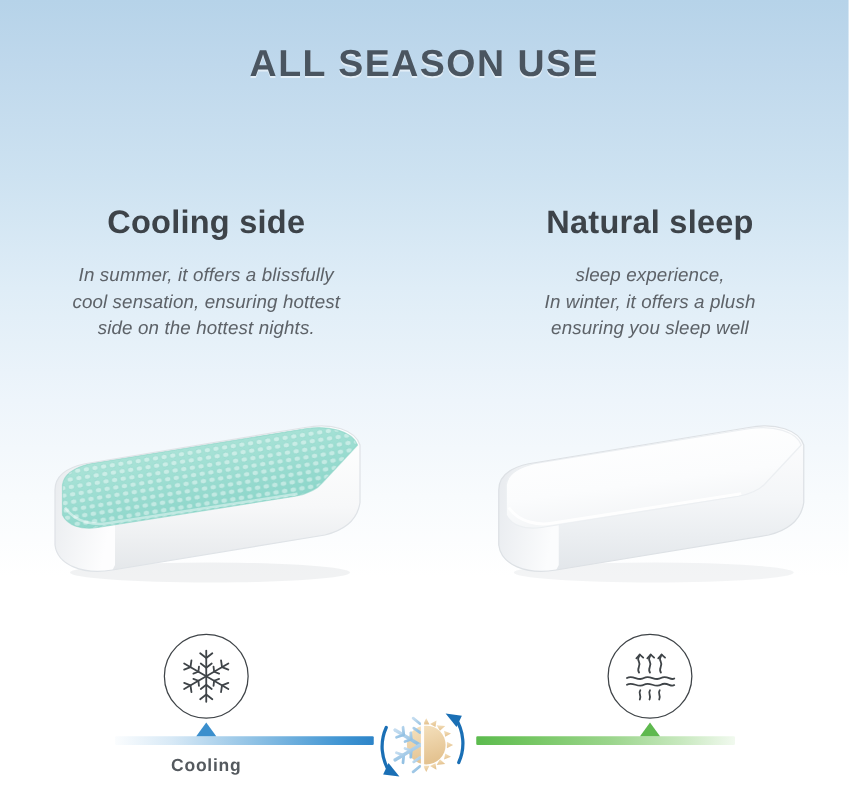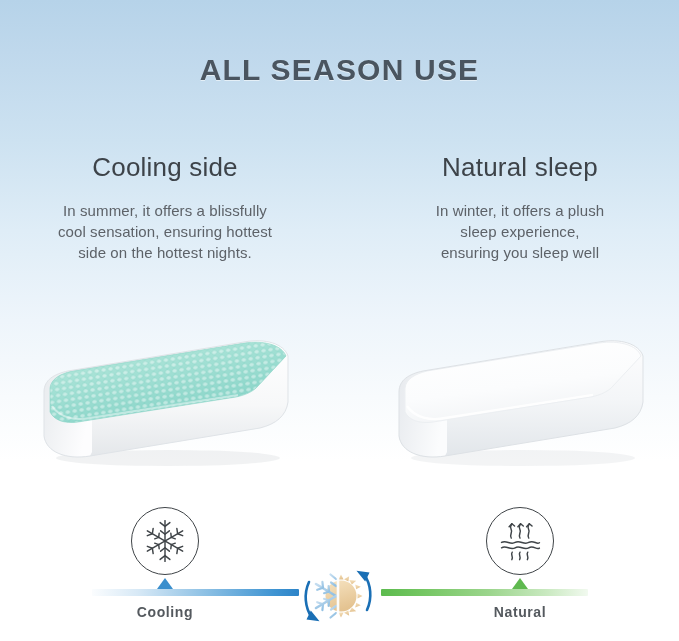--- a/index.html
+++ b/index.html
@@ -26,21 +26,21 @@
         #eef5fb 50%,
         #f8fbfd 62%,
         #ffffff 72%,
         #ffffff 100%);
     overflow: hidden;
   }
 
   
   .title {
     position: absolute;
-    top: 53px;
+    top: 35px;
     left: 0;
     width: 679px;
     text-align: center;
     font-size: 30px;
     font-weight: bold;
     letter-spacing: 1.2px;
     color: #4a5560;
     text-shadow: 0 1px 0 rgba(255,255,255,0.55);
   }
 
@@ -49,33 +49,33 @@
     position: absolute;
     top: 150px;
     width: 300px;
     text-align: center;
   }
   .col-left  { left: 15px; }
   .col-right { left: 370px; }
 
   .col-heading {
     font-size: 26px;
-    font-weight: normal;
+    font-weight: bold;
     color: #3d4349;
     letter-spacing: 0.2px;
-    margin: 2px 0 18px 0;
+    margin: 12px 0 18px 0;
     line-height: 30px;
   }
   .col-body {
     font-size: 15px;
     line-height: 21px;
     color: #5d6268;
     letter-spacing: 0.1px;
   }
-  .col-body span { display: block; }
+  .col-body span { display: block; font-style: italic; }
 
   
   .pillow-wrap {
     position: absolute;
     width: 270px;
     height: 140px;
   }
   .pillow-left  { left: 30px;  top: 330px; }
   .pillow-right { left: 385px; top: 330px; }
   .pillow-wrap svg { display: block; width: 270px; height: 140px; }
@@ -173,22 +173,22 @@
     <div class="col-body">
       <span>In summer, it offers a blissfully</span>
       <span>cool sensation, ensuring hottest</span>
       <span>side on the hottest nights.</span>
     </div>
   </div>
 
   <div class="col col-right">
     <div class="col-heading">Natural sleep</div>
     <div class="col-body">
+      <span>sleep experience,</span>
       <span>In winter, it offers a plush</span>
-      <span>sleep experience,</span>
       <span>ensuring you sleep well</span>
     </div>
   </div>
 
   <div class="pillow-wrap pillow-left">
     <svg viewBox="0 0 270 140" xmlns="http://www.w3.org/2000/svg">
       <defs>
         <linearGradient id="gelTop" x1="0" y1="0" x2="0.6" y2="1">
           <stop offset="0%" stop-color="#bdeade"></stop>
           <stop offset="45%" stop-color="#a2e0d4"></stop>
@@ -316,21 +316,20 @@
     </svg>
   </div>
 
   <div class="bar bar-cooling"></div>
   <div class="bar bar-natural"></div>
 
   <div class="marker marker-cooling"></div>
   <div class="marker marker-natural"></div>
 
   <div class="bar-label label-cooling">Cooling</div>
-  <div class="bar-label label-natural">Natural</div>
 
   <div class="season-emblem">
     <svg viewBox="0 0 90 88" xmlns="http://www.w3.org/2000/svg">
       <defs>
         <linearGradient id="sunGrad" x1="0" y1="0" x2="0.3" y2="1">
           <stop offset="0%" stop-color="#f6e3c1"></stop>
           <stop offset="100%" stop-color="#e4c391"></stop>
         </linearGradient>
         <linearGradient id="flakeGrad" x1="0" y1="0" x2="0.6" y2="1">
           <stop offset="0%" stop-color="#c5ddf0"></stop>

